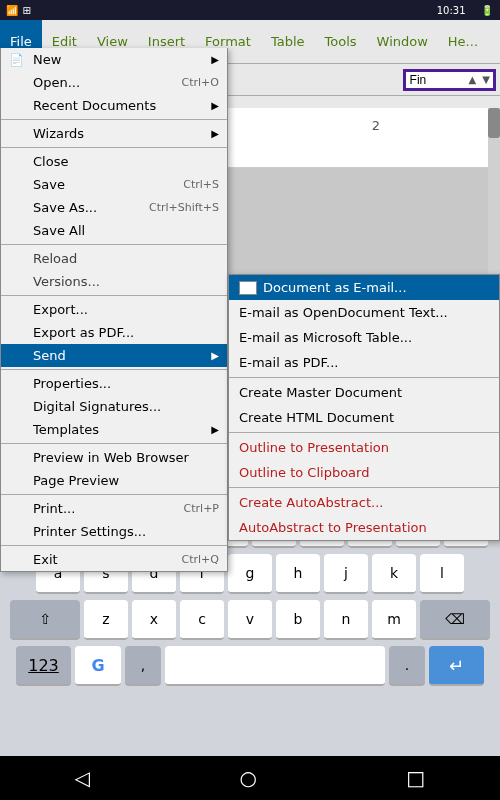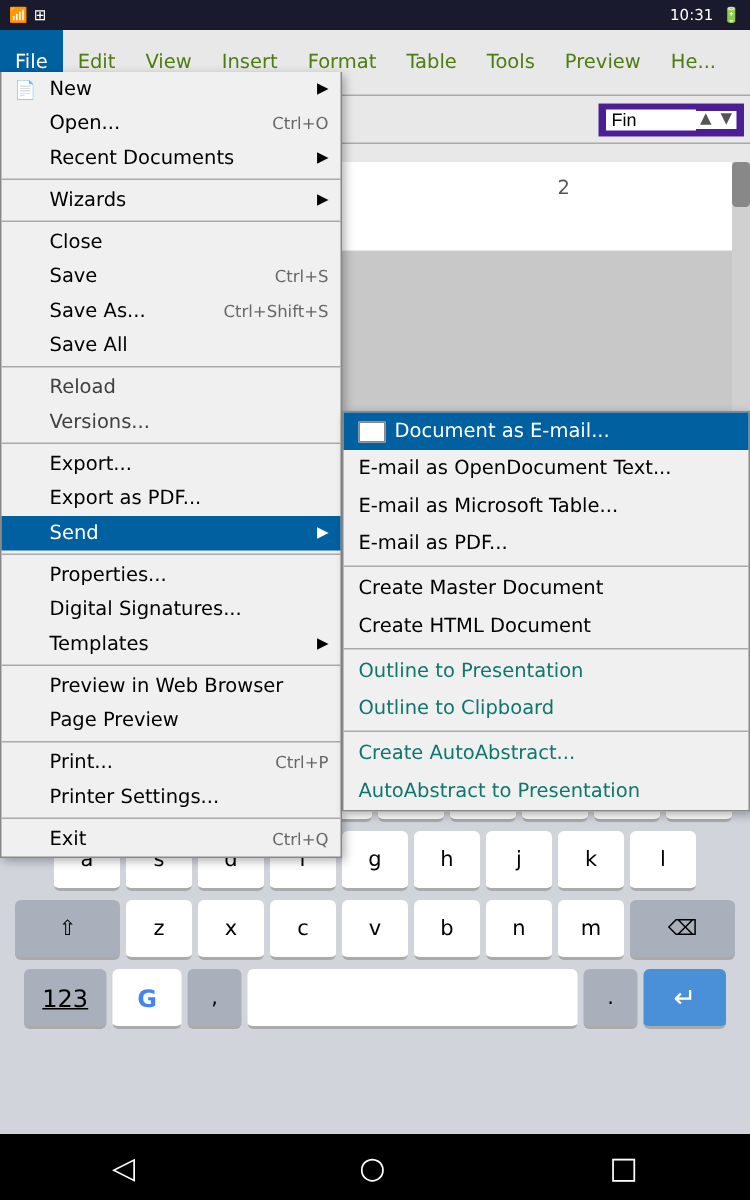--- a/index.html
+++ b/index.html
@@ -18,21 +18,21 @@
       height: 20px;
       background: #1a1a2e;
       display: flex;
       align-items: center;
       justify-content: space-between;
       padding: 0 6px;
       color: white;
       font-size: 10px;
     }
     .status-left { display: flex; align-items: center; gap: 4px; }
-    .status-right { display: flex; align-items: center; gap: 6px; }
+    .status-right { display: flex; align-items: center; gap: 16px; }
 
     
     .menu-bar {
       height: 44px;
       background: #e8e8e8;
       display: flex;
       align-items: stretch;
       border-bottom: 1px solid #aaa;
     }
     .menu-item {
@@ -63,21 +63,21 @@
       cursor: pointer;
       display: flex;
       align-items: center;
       justify-content: center;
       font-size: 11px;
     }
     .toolbar-separator { width: 1px; height: 20px; background: #aaa; margin: 0 2px; }
     .find-box {
       display: flex;
       align-items: center;
-      border: 5px solid #4c1d95;
+      border: 3px solid #4c1d95;
       background: white;
       height: 22px;
       margin-left: auto;
     }
     .find-box input {
       border: none;
       outline: none;
       font-size: 12px;
       width: 70px;
       padding: 0 4px;
@@ -195,21 +195,21 @@
     .send-submenu-item {
       padding: 5px 10px;
       cursor: pointer;
       display: flex;
       align-items: center;
       gap: 6px;
       font-size: 13px;
       min-height: 24px;
     }
     .send-submenu-item.active { background: #0060a0; color: white; }
-    .send-submenu-item.disabled { color: #0f766e; cursor: default; }
+    .send-submenu-item.disabled { color: #b91c1c; cursor: default; }
     .send-submenu-separator { height: 1px; background: #aaa; margin: 2px 0; }
     .email-icon {
       width: 18px;
       height: 14px;
       background: #fff;
       border: 1px solid #888;
       display: inline-block;
       position: relative;
       font-size: 8px;
       display: flex;
@@ -326,21 +326,21 @@
 </div>
 
 <div class="menu-bar">
   <div class="menu-item active">File</div>
   <div class="menu-item">Edit</div>
   <div class="menu-item">View</div>
   <div class="menu-item">Insert</div>
   <div class="menu-item">Format</div>
   <div class="menu-item">Table</div>
   <div class="menu-item">Tools</div>
-  <div class="menu-item">Preview</div>
+  <div class="menu-item">Window</div>
   <div class="menu-item">He...</div>
 </div>
 
 <div class="toolbar">
   <button class="toolbar-btn">✔</button>
   <button class="toolbar-btn">ABC</button>
   <button class="toolbar-btn">ABC̲</button>
   <button class="toolbar-btn">✂</button>
   <button class="toolbar-btn">📋</button>
   <button class="toolbar-btn">⚡</button>

